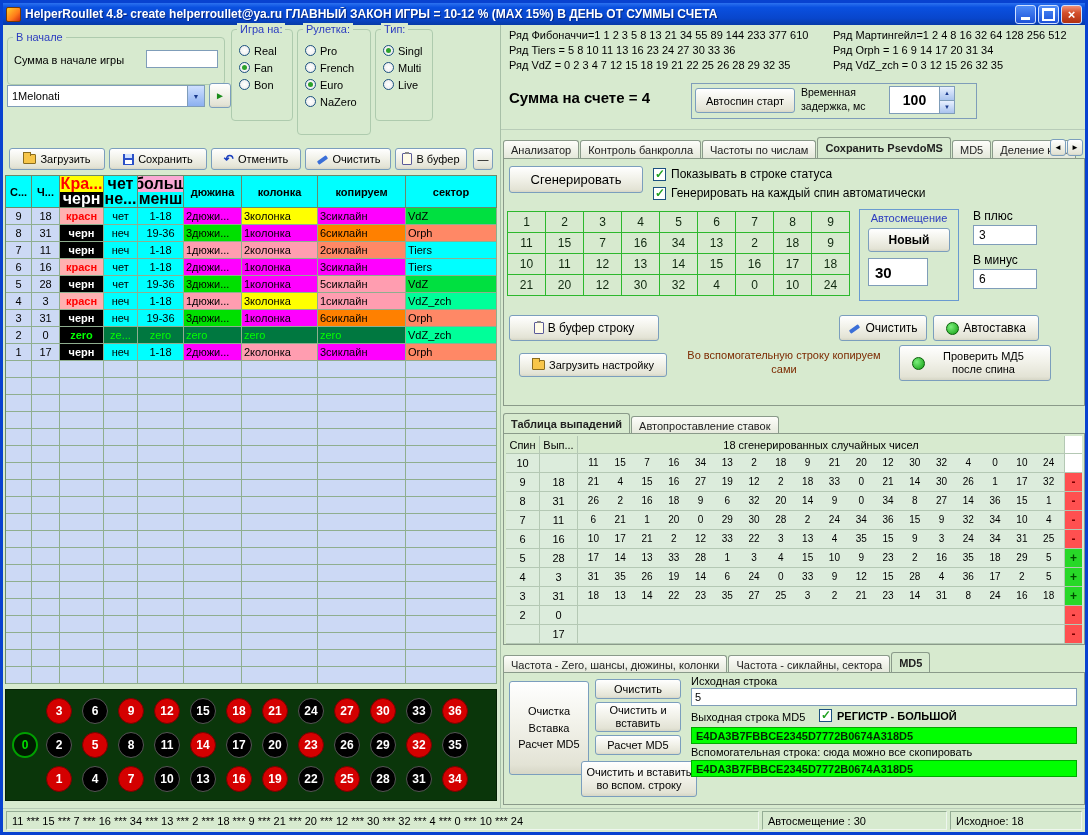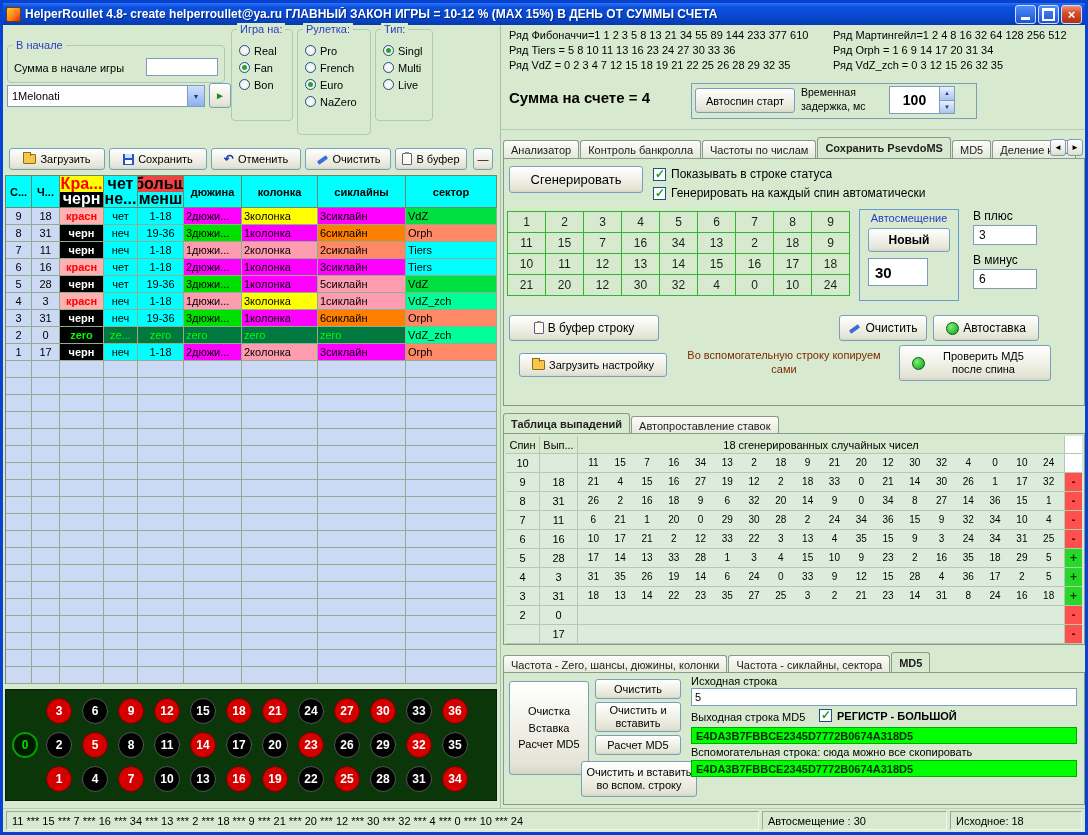--- a/index.html
+++ b/index.html
@@ -139,21 +139,21 @@
       <span class="wbtn min"></span>
       <span class="wbtn max"></span>
       <span class="wbtn close">×</span>
     </span>
   </div>
 
   <div class="main">
 
     <div class="left-panel">
 
-      <div class="group" style="left:4px;top:20px;width:218px;height:38px">
+      <div class="group" style="left:4px;top:12px;width:218px;height:48px">
         <span class="group-title">В начале</span>
         <span class="lbl" style="position:absolute;left:6px;top:16px">Сумма в начале игры</span>
         <input class="txt" style="position: absolute; right: 6px; top: 12px; width: 72px; height: 18px;" value="">
       </div>
 
       <div class="combo" style="left:4px;top:60px;width:198px">
         <span class="combo-text">1Melonati</span>
         <span class="combo-btn">▼</span>
       </div>
       <button class="btn" style="position:absolute;left:206px;top:58px;width:22px;height:25px">
@@ -248,26 +248,26 @@
             <div class="hcell">Ч...</div>
             <div class="hsplit">
               <div class="hhalf" style="background: rgb(255, 255, 0); color: rgb(255, 0, 0);">Кра...</div>
               <div class="hhalf" style="background: rgb(0, 0, 0); color: rgb(255, 255, 255);">черн</div>
             </div>
             <div class="hsplit">
               <div class="hhalf" style="background: rgb(0, 255, 255); color: rgb(0, 0, 0);">чет</div>
               <div class="hhalf" style="background: rgb(0, 255, 255); color: rgb(0, 0, 0);">не...</div>
             </div>
             <div class="hsplit">
-              <div class="hhalf" style="background: #ef4444; color: rgb(0, 0, 0);">больш</div>
+              <div class="hhalf" style="background: #f9a8d4; color: rgb(0, 0, 0);">больш</div>
               <div class="hhalf" style="background: rgb(0, 255, 255); color: rgb(0, 0, 0);">менш</div>
             </div>
             <div class="hcell">дюжина</div>
             <div class="hcell">колонка</div>
-            <div class="hcell">сиклайны</div>
+            <div class="hcell">копируем</div>
             <div class="hcell">сектор</div>
           </div>
           <div class="h-row">
             <div class="cell center" style="background: rgb(204, 217, 245); color: rgb(0, 0, 0);">9</div>
             <div class="cell center" style="background: rgb(204, 217, 245); color: rgb(0, 0, 0);">18</div>
             <div class="cell center" style="background: rgb(255, 176, 176); color: rgb(255, 0, 0); font-weight: bold;">красн</div>
             <div class="cell center" style="background: rgb(0, 255, 255); color: rgb(0, 0, 0);">чет</div>
             <div class="cell center" style="background: rgb(0, 255, 255); color: rgb(0, 0, 0);">1-18</div>
             <div class="cell" style="background: rgb(255, 0, 255); color: rgb(0, 0, 0);">2дюжи...</div>
             <div class="cell" style="background: rgb(255, 255, 0); color: rgb(0, 0, 0);">3колонка</div>

